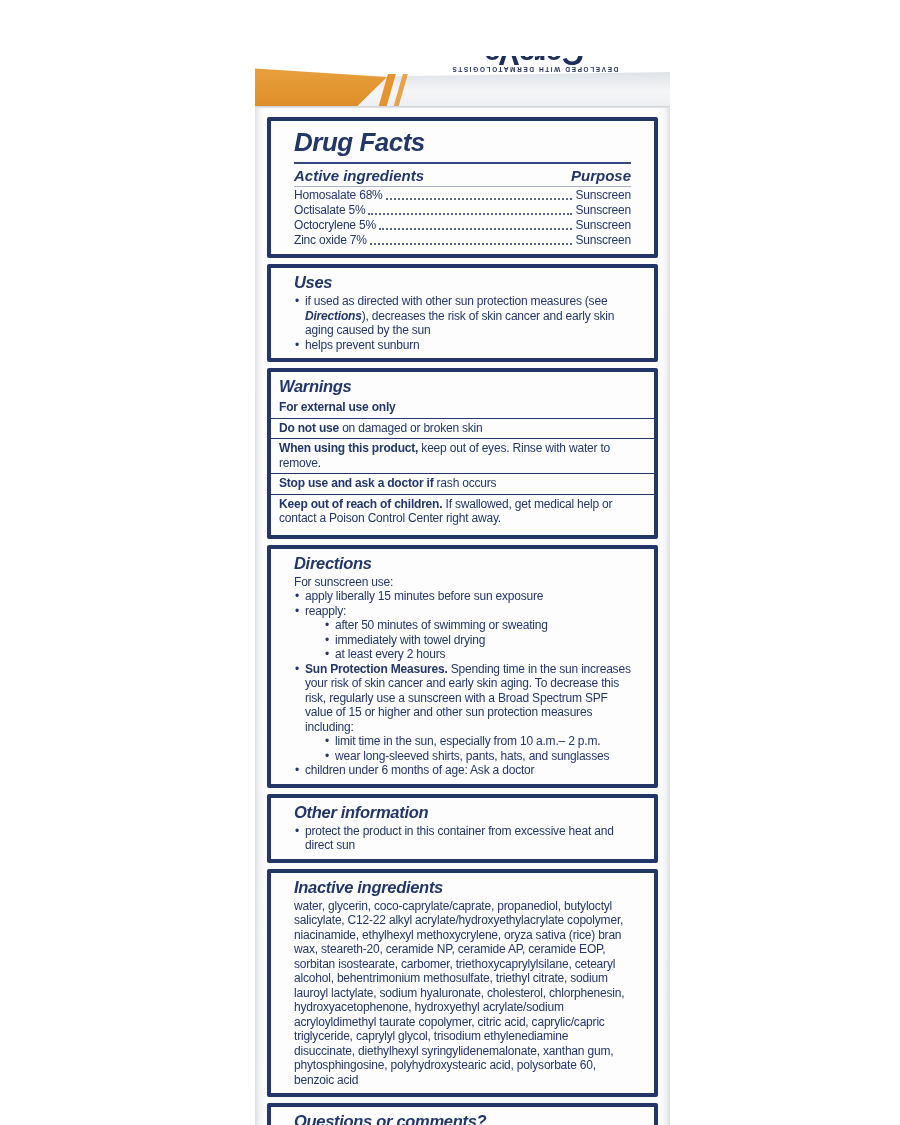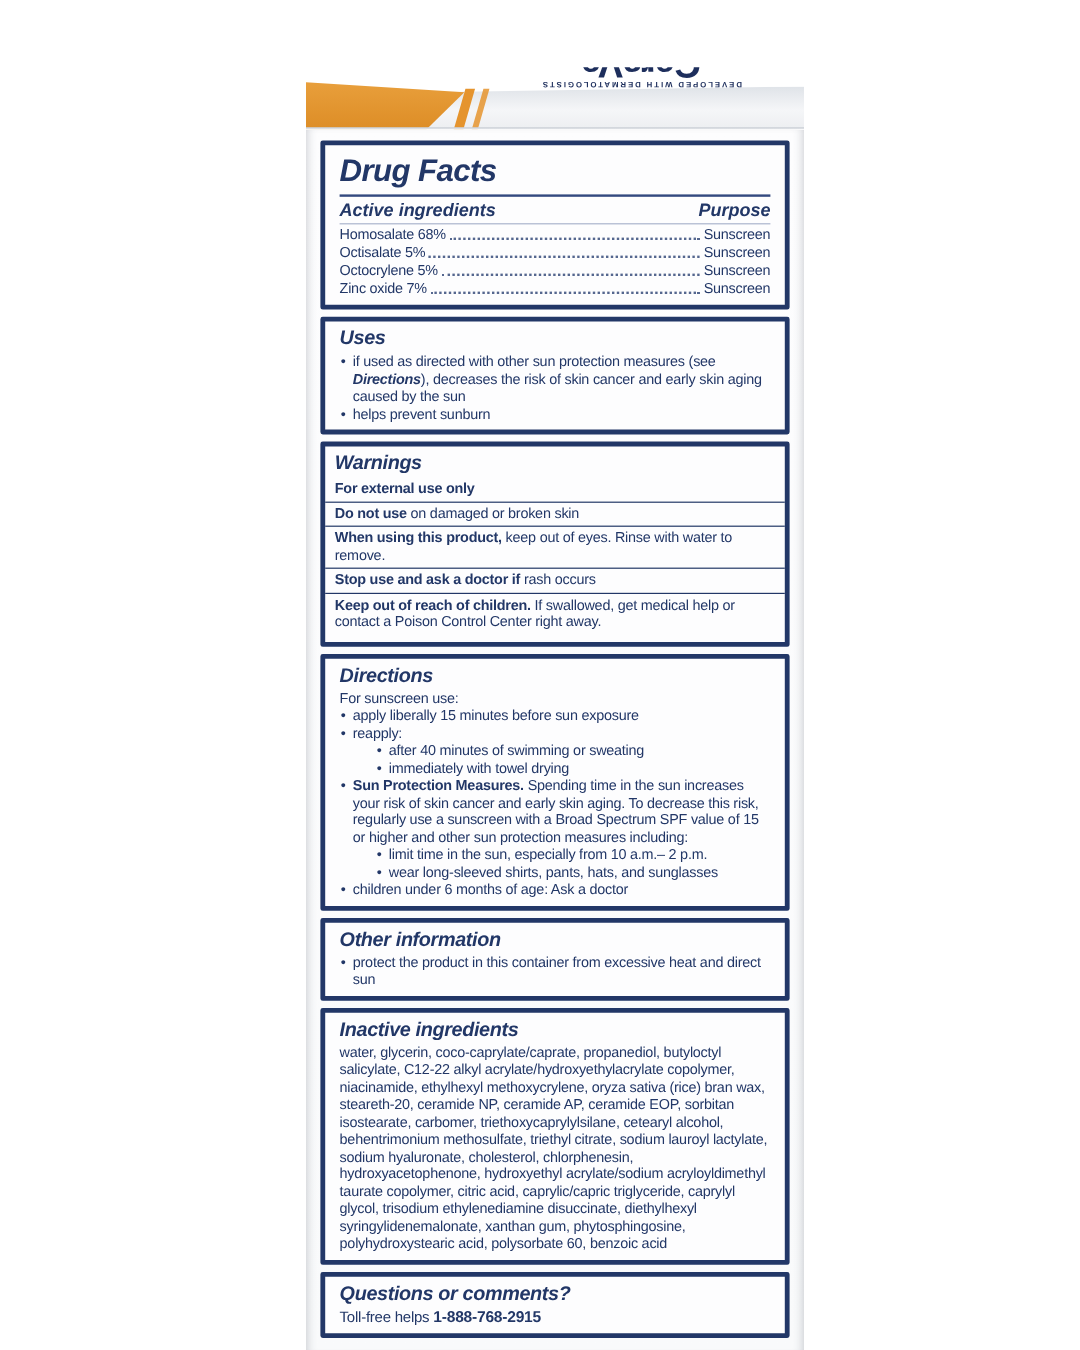--- a/index.html
+++ b/index.html
@@ -35,21 +35,21 @@
   .fold-edge{position:absolute;left:0;right:0;bottom:0;height:2px;
     background:linear-gradient(180deg,#c9ced5,#e8eaee);}
 
   
   .face{position:relative;background:linear-gradient(180deg,#fdfdfe,#f9fafb);
     padding:9px 12px 6px;border-bottom:1px solid #dadde2;
     box-shadow:inset 7px 0 9px -7px rgba(40,50,70,.28),
                inset -7px 0 9px -7px rgba(40,50,70,.28);}
 
   .section{border:4px solid var(--navy);border-radius:2px;background:#fdfdfe;
-    margin-bottom:6px;padding:5px 12px 6px;}
+    margin-bottom:6px;padding:5px 23px 6px;}
   .section.no-hpad{padding-left:0;padding-right:0;}
   .hpad{padding-left:8px;padding-right:8px;}
 
   h1.df-title{font-size:26px;font-style:italic;font-weight:bold;
     margin:1px 0 4px;letter-spacing:-0.5px;}
   .df-rule{border-top:2px solid #33497f;margin:0 0 3px;}
   h2.sec-title{font-size:16.5px;font-style:italic;font-weight:bold;
     margin:0 0 2px;letter-spacing:-0.3px;}
 
   .body-txt{font-size:12px;line-height:14.5px;letter-spacing:-0.2px;}
@@ -162,24 +162,27 @@
       <h2 class="sec-title">Directions</h2>
       <div class="body-txt">
         <div>For sunscreen use:</div>
         <div class="bullet">
           <span>apply liberally 15 minutes before sun exposure</span>
         </div>
         <div class="bullet">
           <span>reapply:</span>
         </div>
         <div class="bullet lvl2">
-          <span>after 40 minutes of swimming or sweating</span>
+          <span>after 50 minutes of swimming or sweating</span>
         </div>
         <div class="bullet lvl2">
           <span>immediately with towel drying</span>
+        </div>
+        <div class="bullet lvl2">
+          <span>at least every 2 hours</span>
         </div>
         <div class="bullet">
           <b>Sun Protection Measures.</b><span> Spending time in the sun increases your risk of skin cancer and early skin aging. To decrease this risk, regularly use a sunscreen with a Broad Spectrum SPF value of 15 or higher and other sun protection measures including:</span>
         </div>
         <div class="bullet lvl2">
           <span>limit time in the sun, especially from 10 a.m.– 2 p.m.</span>
         </div>
         <div class="bullet lvl2">
           <span>wear long-sleeved shirts, pants, hats, and sunglasses</span>
         </div>

